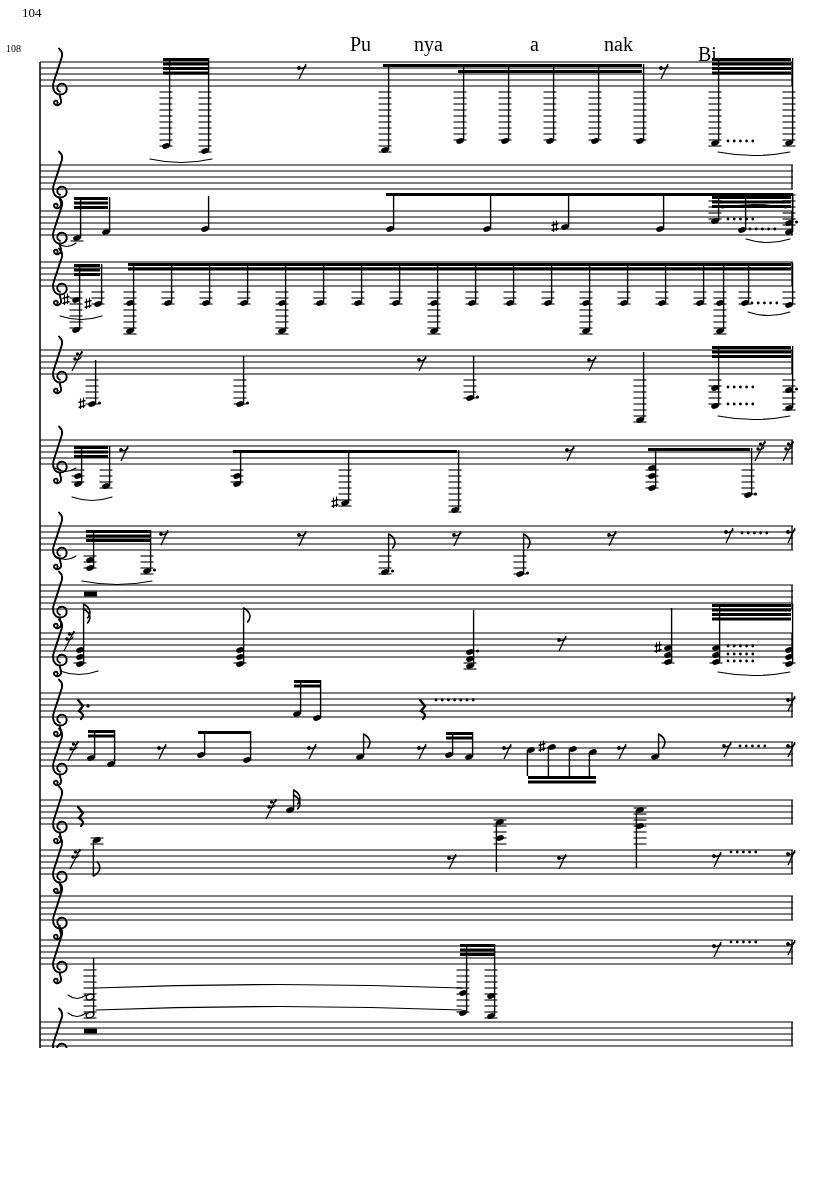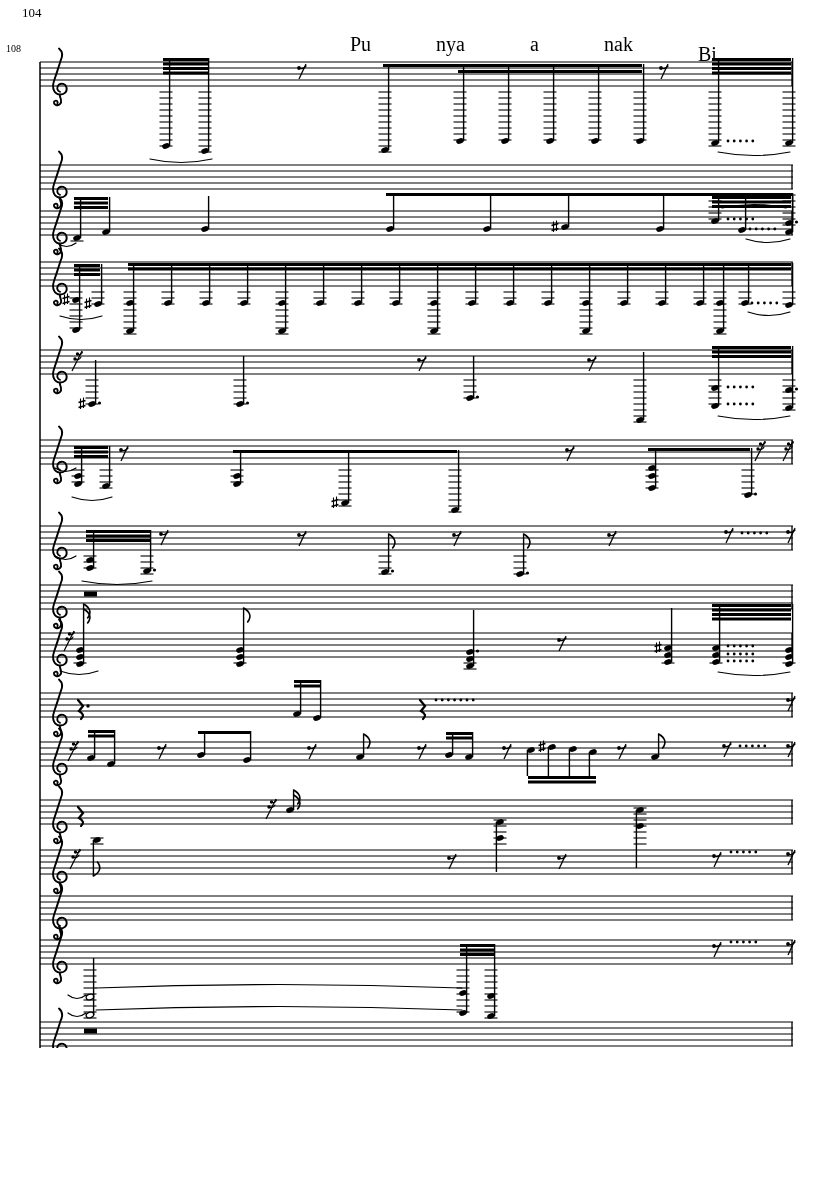--- a/index.html
+++ b/index.html
@@ -12,21 +12,21 @@
   #score-svg-holder{position:absolute;left:0;top:0;width:835px;height:1181px;}
 </style>
 </head>
 <body>
 
 <div id="page">
   <div id="page-number" class="otext">104</div>
   <div id="measure-number" class="otext">108</div>
   <div id="lyrics-row">
       <div class="lyric" style="left: 350px; top: 33px;">Pu</div>
-      <div class="lyric" style="left: 436px; top: 33px;">nya</div>
+      <div class="lyric" style="left: 414px; top: 33px;">nya</div>
       <div class="lyric" style="left: 530px; top: 33px;">a</div>
       <div class="lyric" style="left: 604px; top: 33px; text-align: right;">nak</div>
       <div class="lyric" style="left: 698px; top: 43px;">Bi</div>
     </div>
   <div id="score-svg-holder"><svg width="835" height="1181">
         <line x1="40" y1="62" x2="793" y2="62" stroke="#000000" stroke-width="1"></line>
         <line x1="40" y1="68" x2="793" y2="68" stroke="#000000" stroke-width="1"></line>
         <line x1="40" y1="74" x2="793" y2="74" stroke="#000000" stroke-width="1"></line>
         <line x1="40" y1="80" x2="793" y2="80" stroke="#000000" stroke-width="1"></line>
         <line x1="40" y1="86" x2="793" y2="86" stroke="#000000" stroke-width="1"></line>

